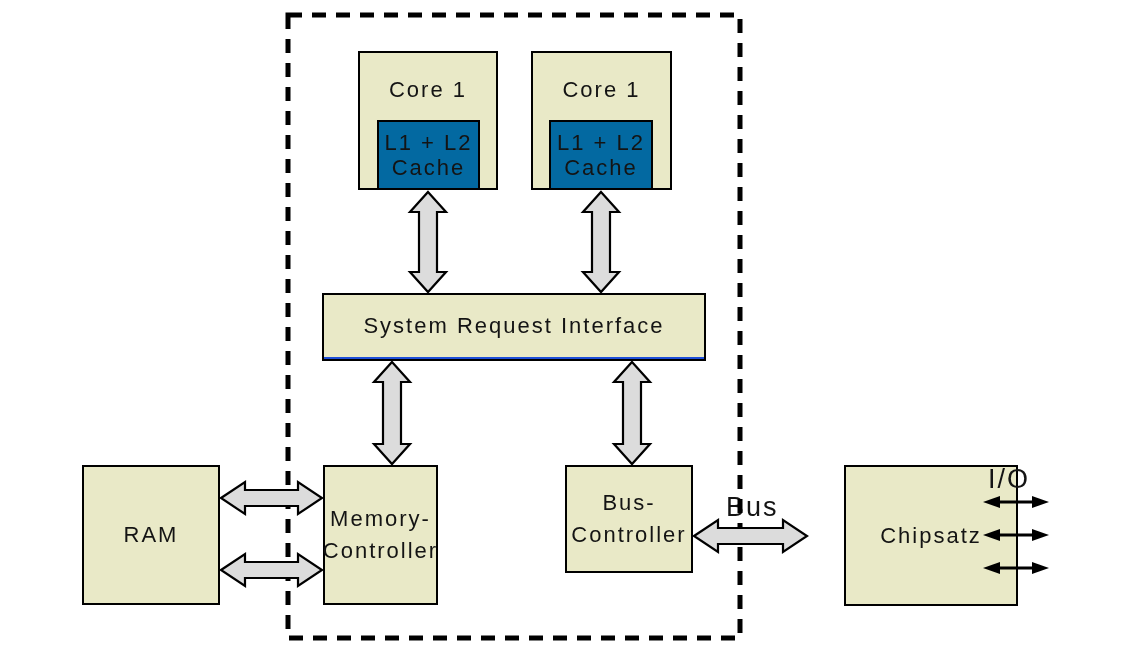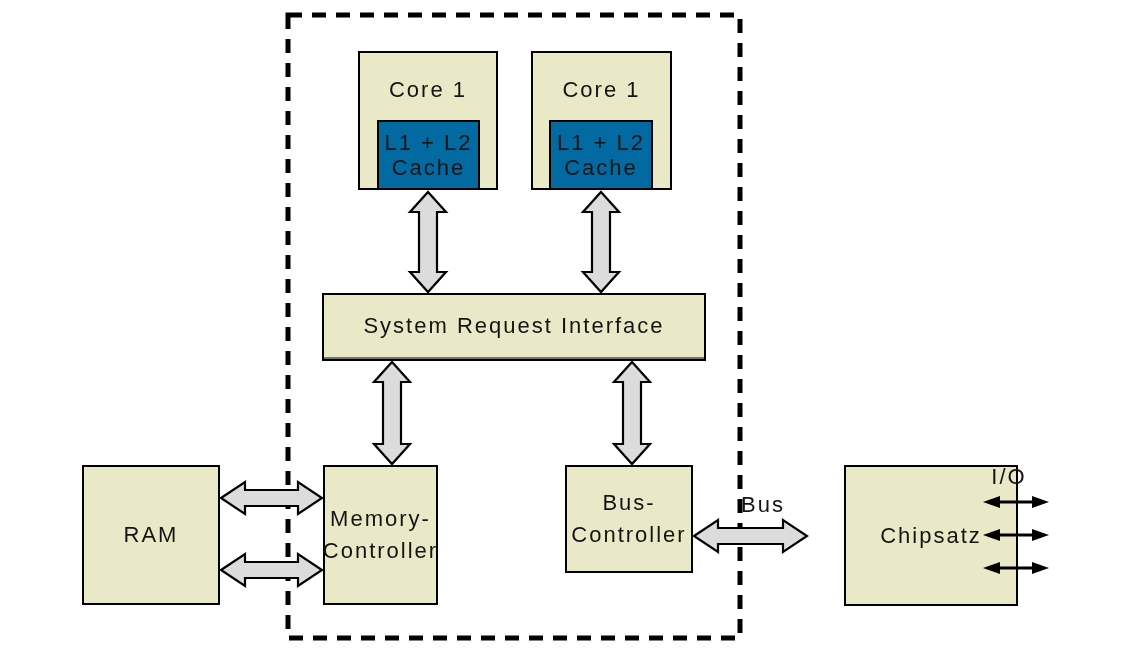--- a/index.html
+++ b/index.html
@@ -17,23 +17,23 @@
   .box.top-label { align-items:flex-start; padding-top:21px; }
   .cache .inner { line-height:1.14; }
   .twoline .inner { line-height:1.45; }
   .stack {
     position:absolute; box-sizing:border-box;
     background:#e9e9c7; border:2px solid #000;
     display:flex; flex-direction:column;
     font-size:22px; letter-spacing:2px;
   }
   .stack .row { flex:1; display:flex; align-items:center; justify-content:center; }
-  .stack .row.divided { border-bottom:2px solid #737373; }
+  .stack .row.divided { border-bottom:2px solid #1d4ed8; }
   .float-label {
-    position:absolute; font-size:22px; letter-spacing:2px;
+    position:absolute; font-size:27px; letter-spacing:2px;
     text-align:center; white-space:nowrap;
   }
   svg.overlay { position:absolute; left:0; top:0; z-index:5; pointer-events:none; }
   .block-arrow { fill:#dcdcdc; stroke:#000; stroke-width:2.2; stroke-linejoin:miter; }
   .thin-arrow-line { stroke:#000; stroke-width:3; }
   .thin-arrow-head { fill:#000; stroke:none; }
   .boundary { fill:none; stroke:#000; stroke-width:5; }
 </style>
 </head>
 <body>
@@ -83,21 +83,21 @@
     <div class="inner">
       <div>Bus-</div>
       <div>Controller</div>
     </div>
   </div>
 
   <div class="box" style="left:844px; top:465px; width:174px; height:141px;">
     <span>Chipsatz</span>
   </div>
 
-  <div class="float-label" style="left:726px; top:492px; width:50px;margin-left:12px;">Bus</div>
+  <div class="float-label" style="left:726px; top:492px; width:50px;">Bus</div>
   <div class="float-label" style="left:983px; top:464px; width:52px;">I/O</div>
 
   <svg class="overlay" width="1126" height="668" viewBox="0 0 1126 668">
 
     <rect class="boundary" x="288" y="15" width="452" height="623" stroke-dasharray="14 10"></rect>
 
     <polygon class="block-arrow" points="428,192 446,212 437,212 437,272 446,272 428,292 410,272 419,272 419,212 410,212"></polygon>
 
     <polygon class="block-arrow" points="601,192 619,212 610,212 610,272 619,272 601,292 583,272 592,272 592,212 583,212"></polygon>
 

